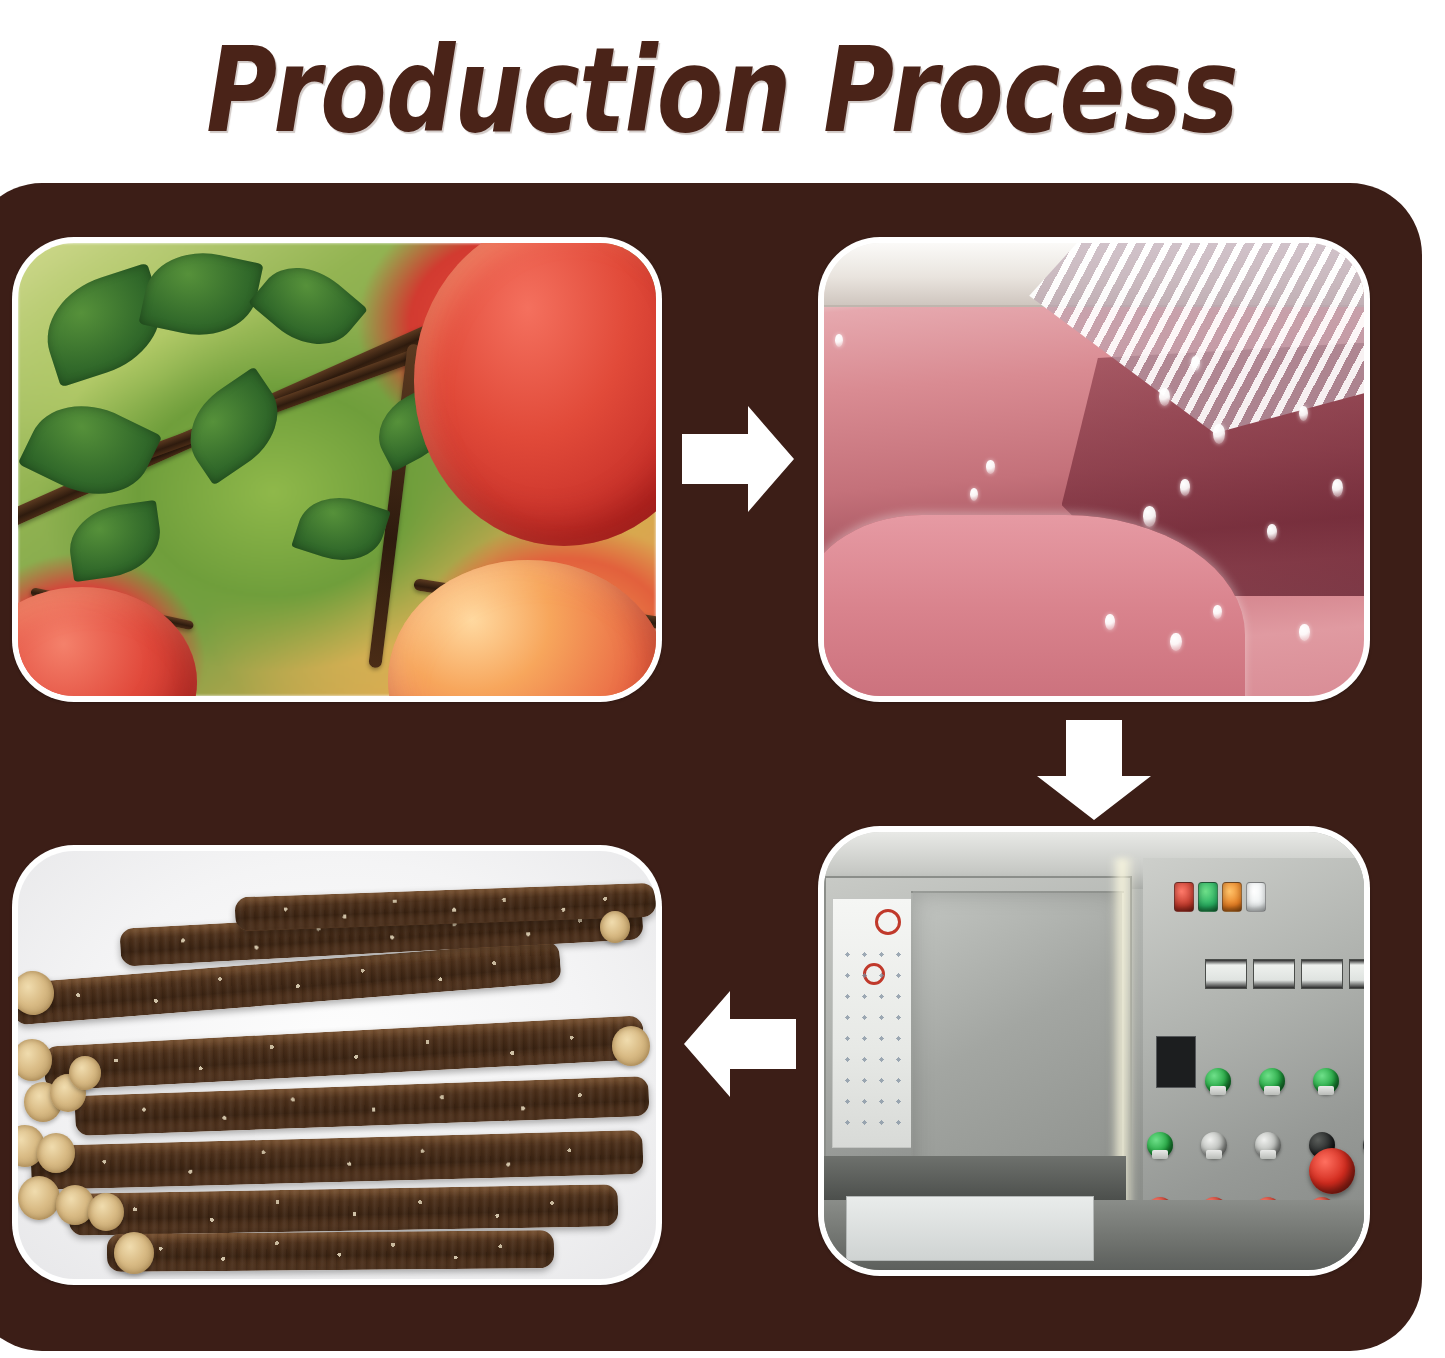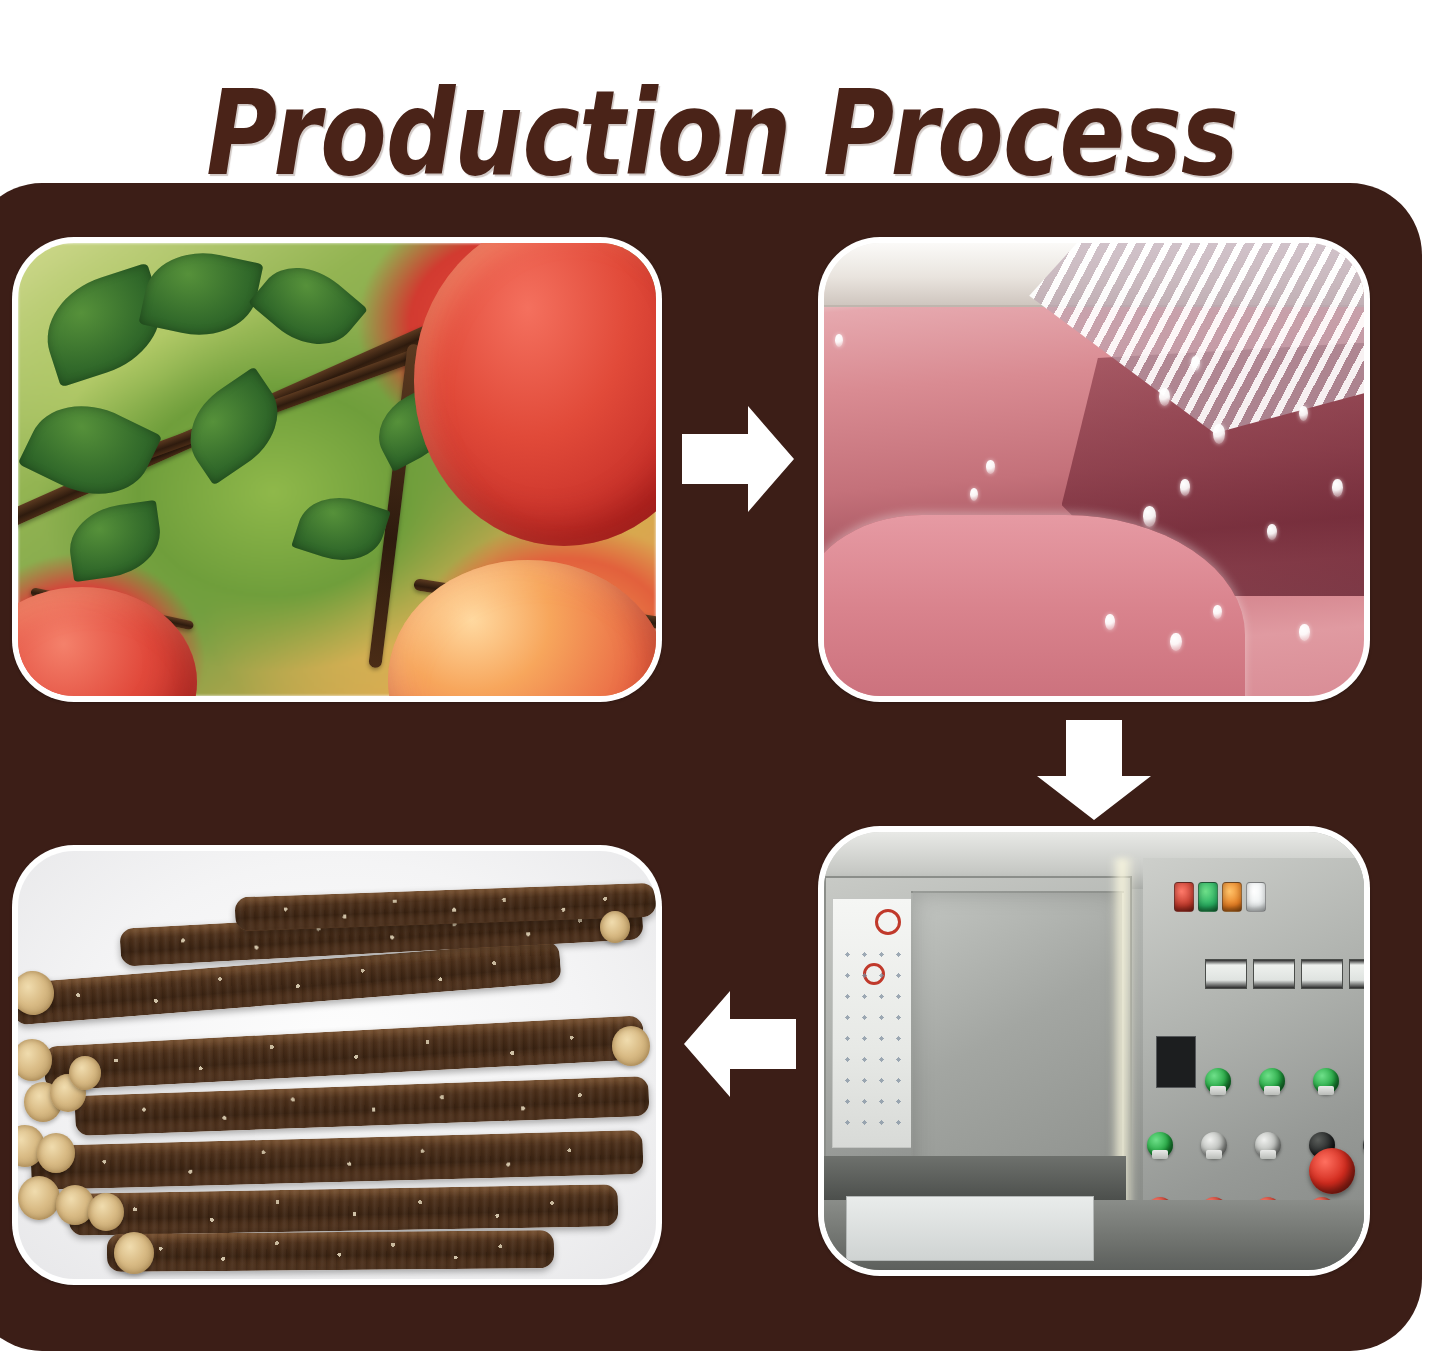--- a/index.html
+++ b/index.html
@@ -17,25 +17,25 @@
     position: relative;
     width: 1445px;
     height: 1358px;
     background: #ffffff;
   }
 
   
   .title-bar {
     position: absolute;
     left: 0;
-    top: 12px;
+    top: 0;
     width: 1445px;
     height: 180px;
     display: flex;
-    align-items: flex-end;
+    align-items: center;
     justify-content: center;
   }
   .title-text {
     font-family: "DejaVu Sans", sans-serif;
     font-size: 118px;
     font-weight: bold;
     font-style: italic;
     letter-spacing: -1px;
     color: #4A2318;
     line-height: 1;

